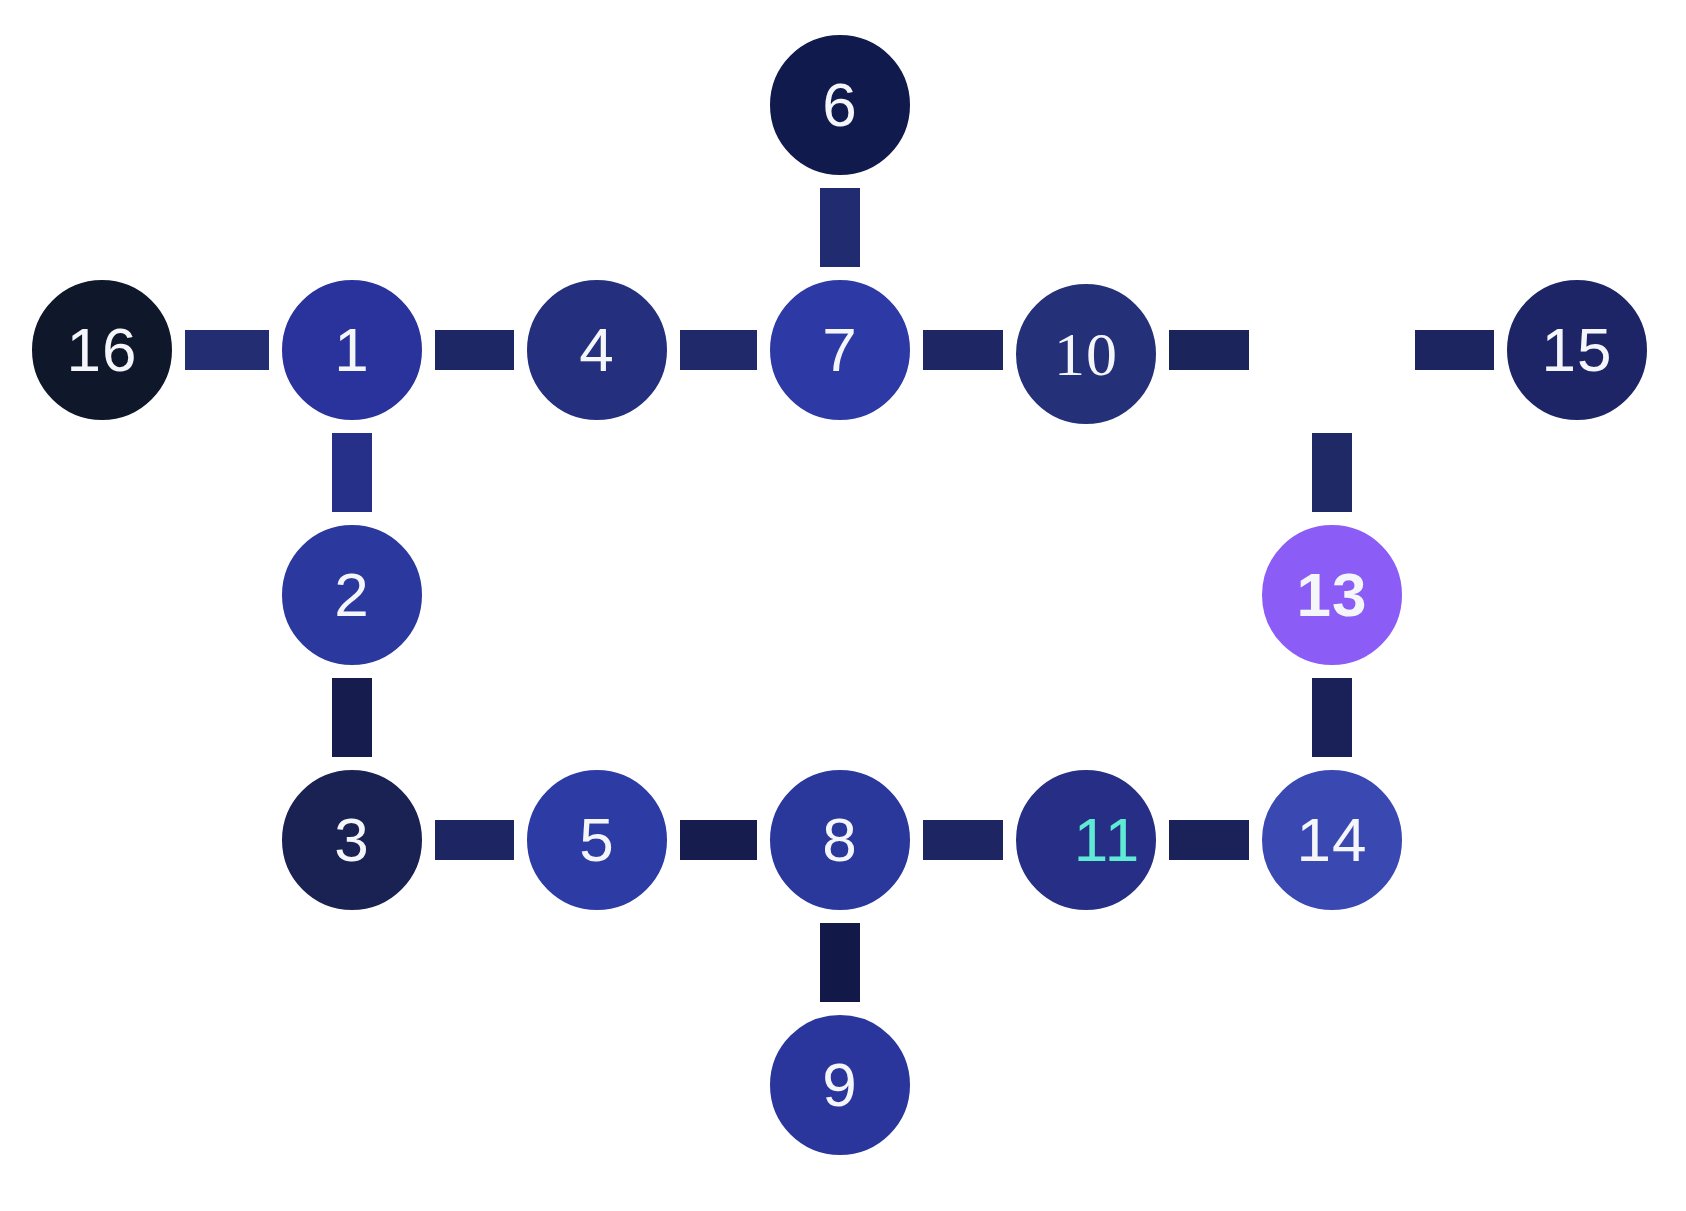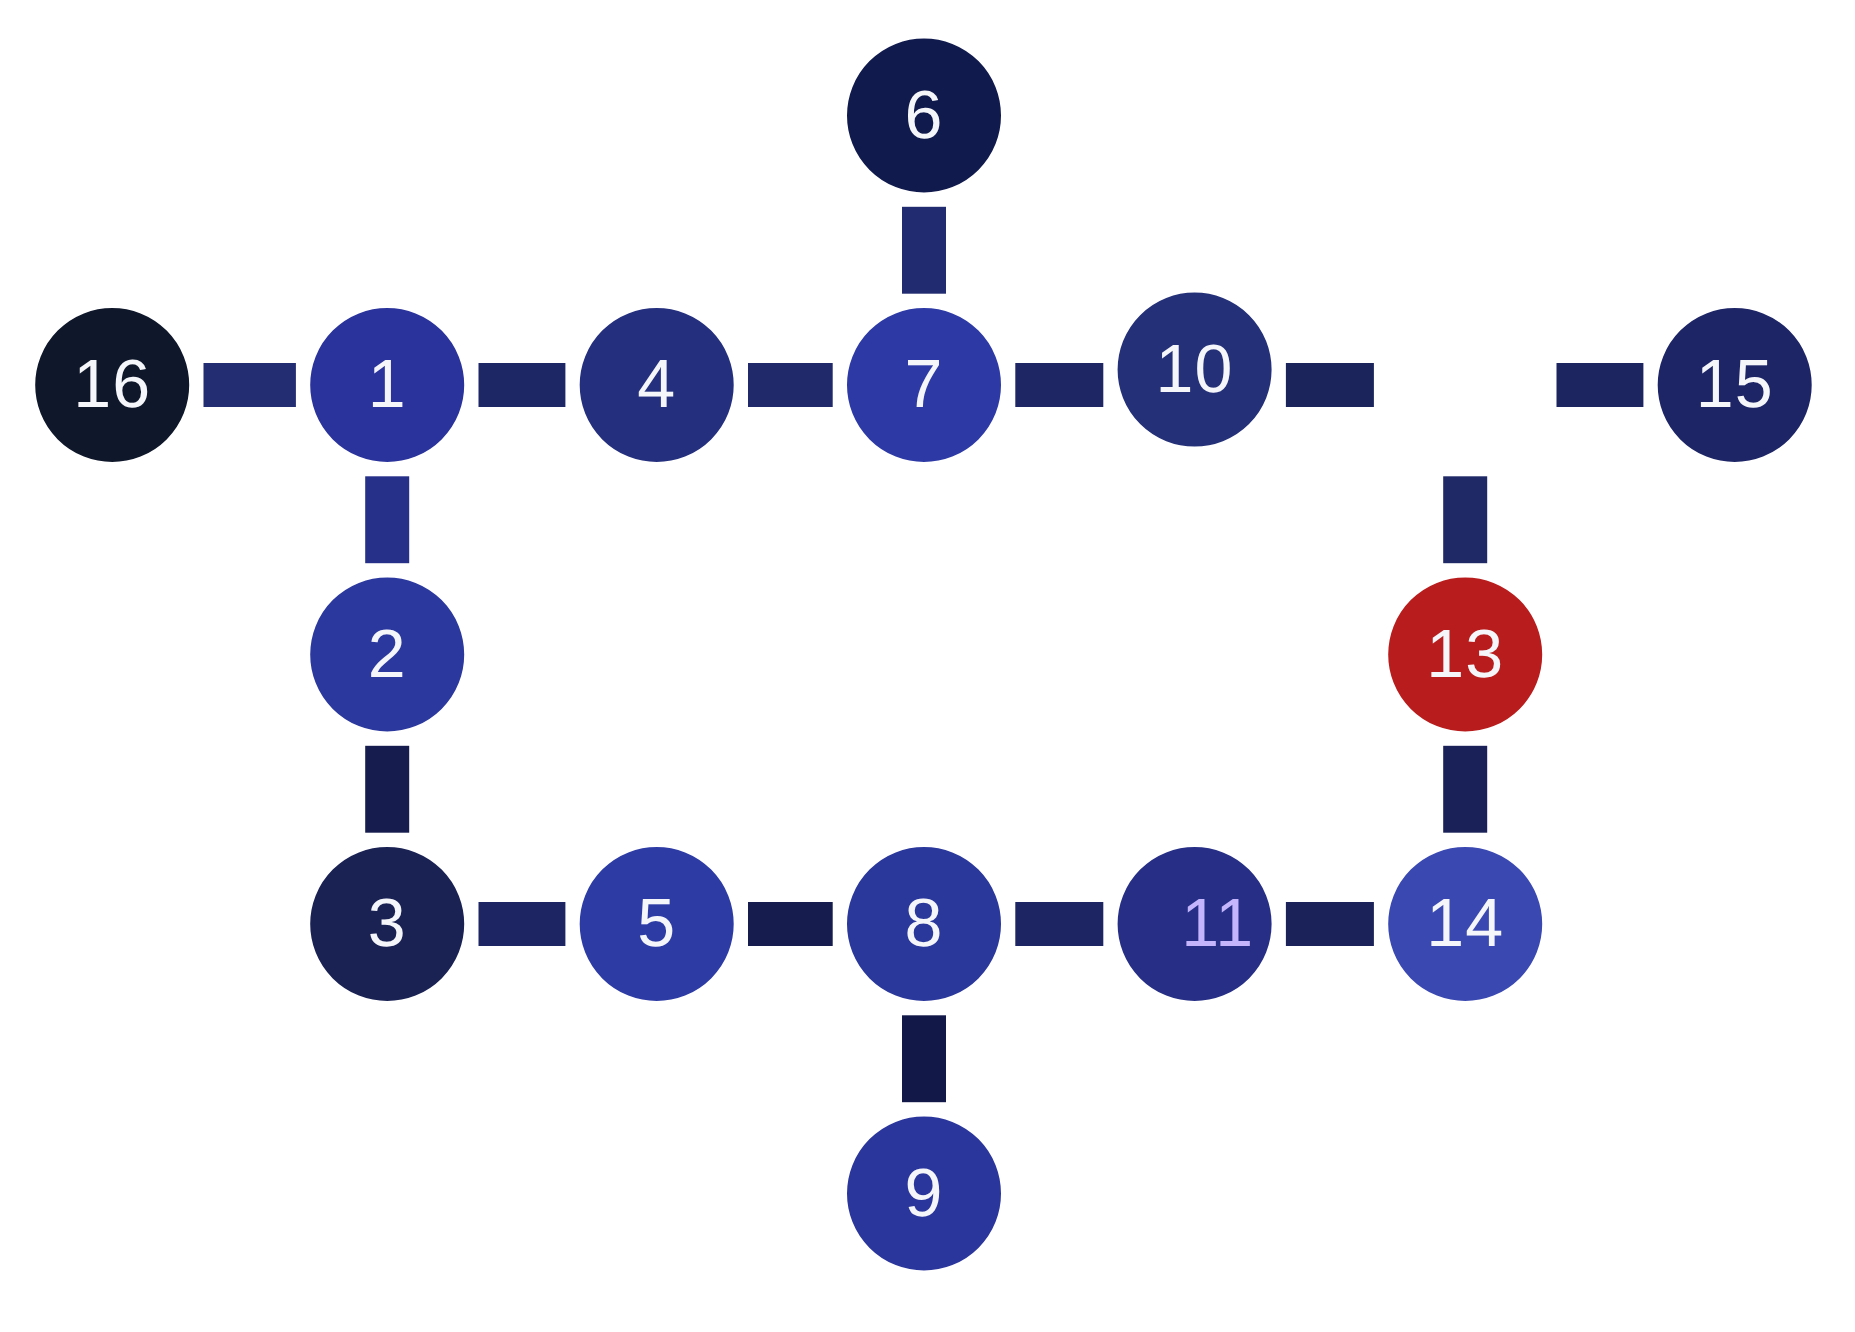--- a/index.html
+++ b/index.html
@@ -77,27 +77,27 @@
     </div>
     <div class="node" style="left: 766px; top: 276px; width: 148px; height: 148px; background: rgb(45, 58, 166); border-color: rgb(255, 255, 255);">
       <span class="node-label" style="color: rgb(245, 246, 250);">7</span>
     </div>
     <div class="node" style="left: 766px; top: 766px; width: 148px; height: 148px; background: rgb(42, 55, 155); border-color: rgb(255, 255, 255);">
       <span class="node-label" style="color: rgb(245, 246, 250);">8</span>
     </div>
     <div class="node" style="left: 766px; top: 1011px; width: 148px; height: 148px; background: rgb(43, 54, 156); border-color: rgb(255, 255, 255);">
       <span class="node-label" style="color: rgb(245, 246, 250);">9</span>
     </div>
-    <div class="node" style="left: 1012px; top: 262px; width: 148px; height: 148px; background: rgb(36, 48, 120); border-color: rgb(255, 255, 255);">
+    <div class="node" style="left: 1012px; top: 280px; width: 148px; height: 148px; background: rgb(36, 48, 120); border-color: rgb(255, 255, 255); font-family: Liberation Serif, serif;">
       <span class="node-label" style="color: rgb(245, 246, 250);">10</span>
     </div>
     <div class="node" style="left: 1012px; top: 766px; width: 148px; height: 148px; background: rgb(38, 47, 133); border-color: rgb(255, 255, 255);">
-      <span class="node-label" style="color: #c4b5fd; margin-left: 42px;">11</span>
+      <span class="node-label" style="color: #5eead4; margin-left: 42px;">11</span>
     </div>
-    <div class="node" style="left: 1258px; top: 521px; width: 148px; height: 148px; background: #b91c1c; border-color: rgb(255, 255, 255);">
+    <div class="node" style="left: 1258px; top: 521px; width: 148px; height: 148px; background: #8b5cf6; border-color: rgb(255, 255, 255); font-weight: bold;">
       <span class="node-label" style="color: rgb(245, 246, 250);">13</span>
     </div>
     <div class="node" style="left: 1258px; top: 766px; width: 148px; height: 148px; background: rgb(58, 72, 178); border-color: rgb(255, 255, 255); text-align: center;">
       <span class="node-label" style="color: rgb(245, 246, 250);">14</span>
     </div>
     <div class="node" style="left: 1503px; top: 276px; width: 148px; height: 148px; background: rgb(29, 37, 102); border-color: rgb(255, 255, 255);">
       <span class="node-label" style="color: rgb(245, 246, 250);">15</span>
     </div>
     <div class="node" style="left: 28px; top: 276px; width: 148px; height: 148px; background: #0f172a; border-color: rgb(255, 255, 255);">
       <span class="node-label" style="color: rgb(245, 246, 250);">16</span>

